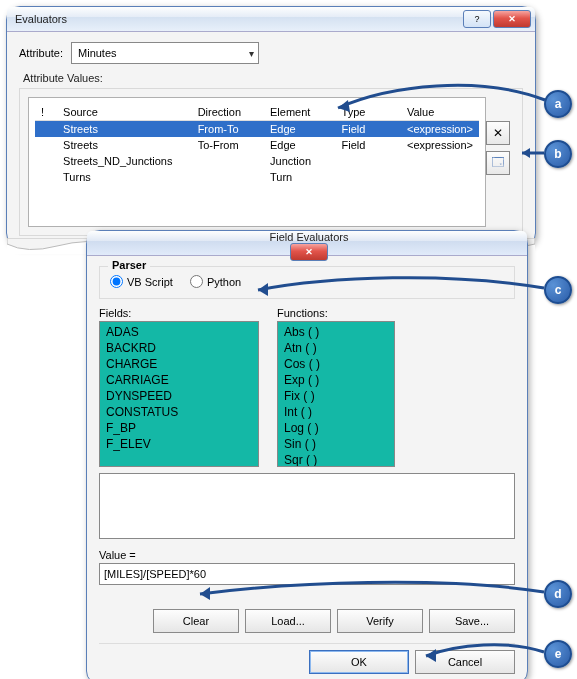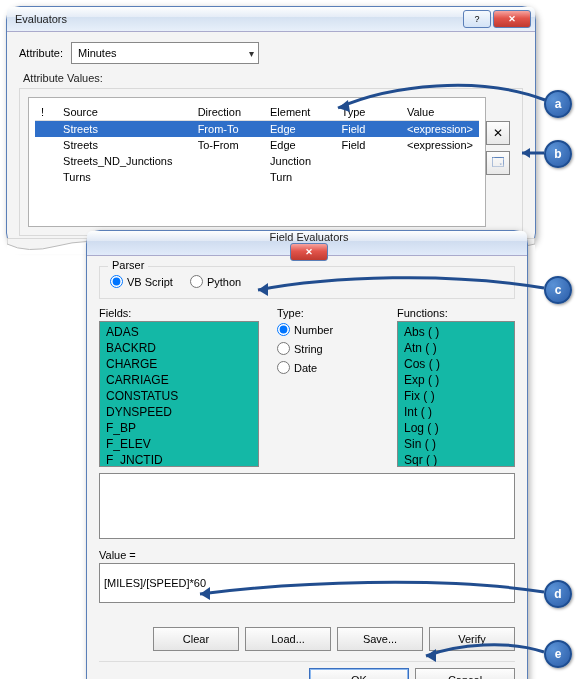--- a/index.html
+++ b/index.html
@@ -165,20 +165,21 @@
     padding: 8px 10px 8px 10px;
     margin-bottom: 8px;
     position: relative;
   }
   .group > .legend {
     position: absolute;
     top: -8px; left: 8px;
     background: #f4f4f4;
     padding: 0 4px;
     font-size: 11px;
+    font-weight: bold;
   }
   .radio { display: inline-flex; align-items: center; gap: 4px; margin-right: 14px;}
   .radio input { margin: 0; }
   .twoCol {
     display: flex;
     gap: 18px;
     margin-bottom: 6px;
   }
   .listbox {
     border: 1px solid #888;
@@ -355,41 +356,25 @@
     </div>
 
     <div class="twoCol">
       <div>
         <div style="margin-bottom:2px">Fields:</div>
         <div class="listbox">
           <div>ADAS</div>
           <div>BACKRD</div>
           <div>CHARGE</div>
           <div>CARRIAGE</div>
+          <div>DYNSPEED</div>
           <div>CONSTATUS</div>
-          <div>DYNSPEED</div>
           <div>F_BP</div>
           <div>F_ELEV</div>
-          <div>F_JNCTID</div>
         </div>
-      </div>
-      <div class="typecol">
-        <div style="margin-bottom:4px">Type:</div>
-        <label class="radio" style="display:flex;margin-bottom:6px">
-          <input type="radio" name="type" checked="" style="">
-          <span>Number</span>
-        </label>
-        <label class="radio" style="display:flex;margin-bottom:6px">
-          <input type="radio" name="type" style="">
-          <span>String</span>
-        </label>
-        <label class="radio" style="display:flex">
-          <input type="radio" name="type" style="">
-          <span>Date</span>
-        </label>
       </div>
       <div>
         <div style="margin-bottom:2px">Functions:</div>
         <div class="listbox flist">
           <div>Abs ( )</div>
           <div>Atn ( )</div>
           <div>Cos ( )</div>
           <div>Exp ( )</div>
           <div>Fix ( )</div>
           <div>Int ( )</div>
@@ -397,27 +382,27 @@
           <div>Sin ( )</div>
           <div>Sqr ( )</div>
           <div>Tan ( )</div>
         </div>
       </div>
     </div>
 
     <textarea class="textarea" rows="5" style=""></textarea>
 
     <div style="margin-top:8px;margin-bottom:2px">Value =</div>
-    <input class="textarea" style="height: 40px;" value="[MILES]/[SPEED]*60">
+    <input class="textarea" style="height: 22px;" value="[MILES]/[SPEED]*60">
 
     <div class="dlgbtns" style="margin-top:24px">
       <div class="wbtn">Clear</div>
       <div class="wbtn">Load...</div>
+      <div class="wbtn">Verify</div>
       <div class="wbtn">Save...</div>
-      <div class="wbtn">Verify</div>
     </div>
     <hr style="border:none;border-top:1px solid #ddd;margin:10px 0 6px">
     <div class="dlgbtns highlight">
       <div class="wbtn ok" style="min-width:74px">OK</div>
       <div class="wbtn" style="min-width:74px">Cancel</div>
     </div>
   </div>
 </div>
 
 <div class="callout" style="top:90px;left:544px">a</div>

